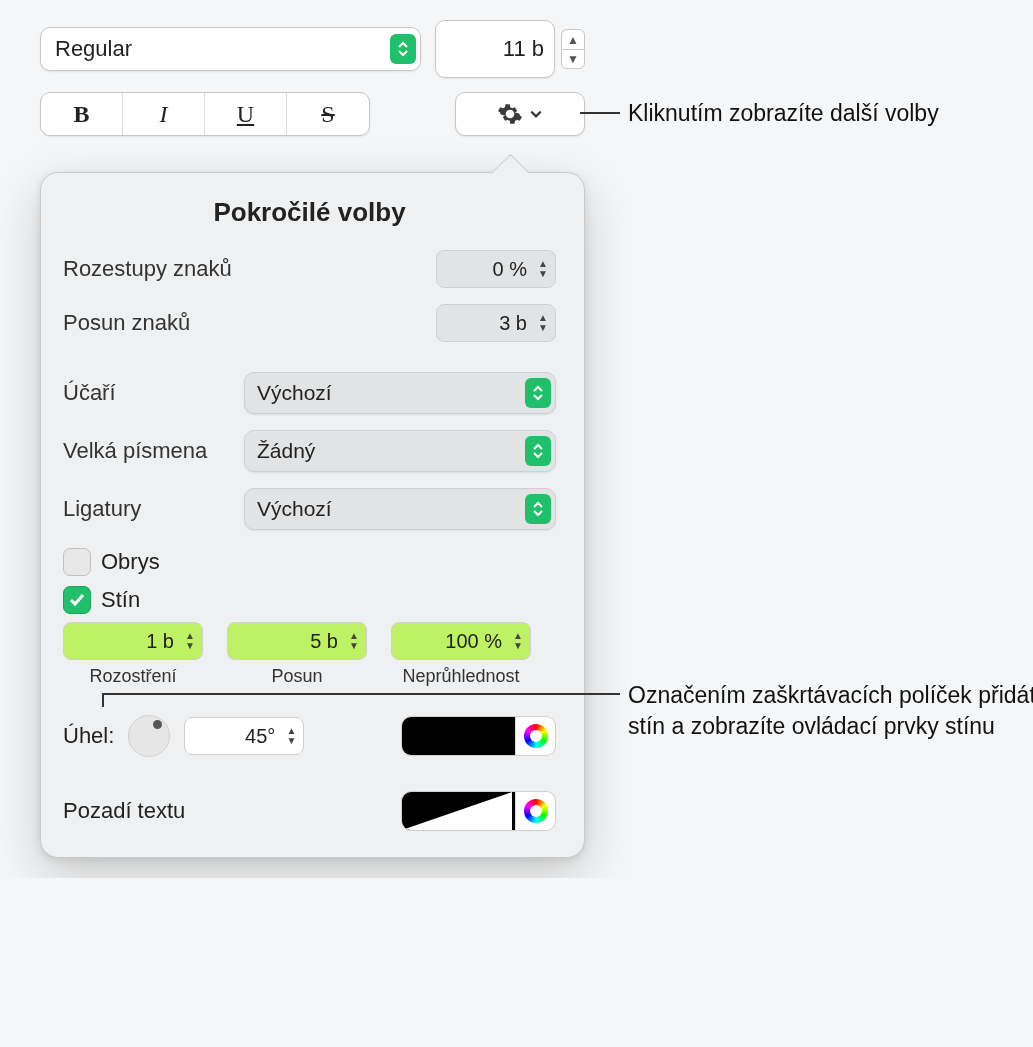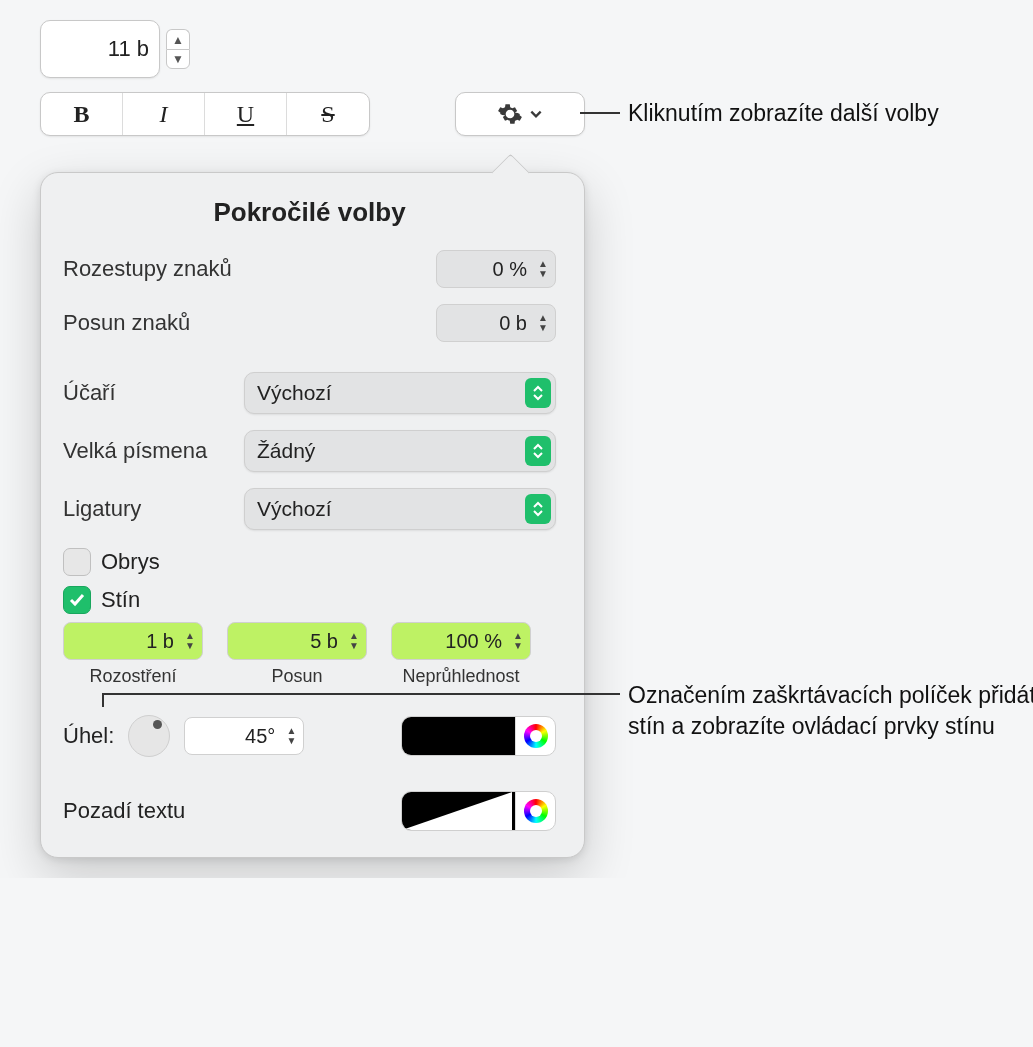--- a/index.html
+++ b/index.html
@@ -276,20 +276,29 @@
     height: 0;
   }
 </style>
 </head>
 <body>
 
 <div class="stage">
 
   <div class="topbar">
     <div class="row1">
+      <div class="dropdown">
+        <span class="label">Regular</span>
+        <span class="chev">
+          <svg width="12" height="18">
+              <path d="M2 7 L6 3 L10 7" stroke="#fff" stroke-width="2" fill="none"></path>
+              <path d="M2 11 L6 15 L10 11" stroke="#fff" stroke-width="2" fill="none"></path>
+            </svg>
+        </span>
+      </div>
       <div class="numwrap">
         <div class="numfield">
           <span class="val">11 b</span>
         </div>
         <div class="stepper-outside">
           <button>▲</button>
           <button>▼</button>
         </div>
       </div>
     </div>
@@ -329,21 +338,21 @@
           <div class="ministepper">
               <span>▲</span>
               <span>▼</span>
             </div>
         </div>
       </div>
 
       <div class="prow">
         <span class="plabel">Posun znaků</span>
         <div class="numcell">
-          <span class="ntext">0 b</span>
+          <span class="ntext">3 b</span>
           <div class="ministepper">
               <span>▲</span>
               <span>▼</span>
             </div>
         </div>
       </div>
 
       <div style="height:14px"></div>
 
       <div class="prow">

